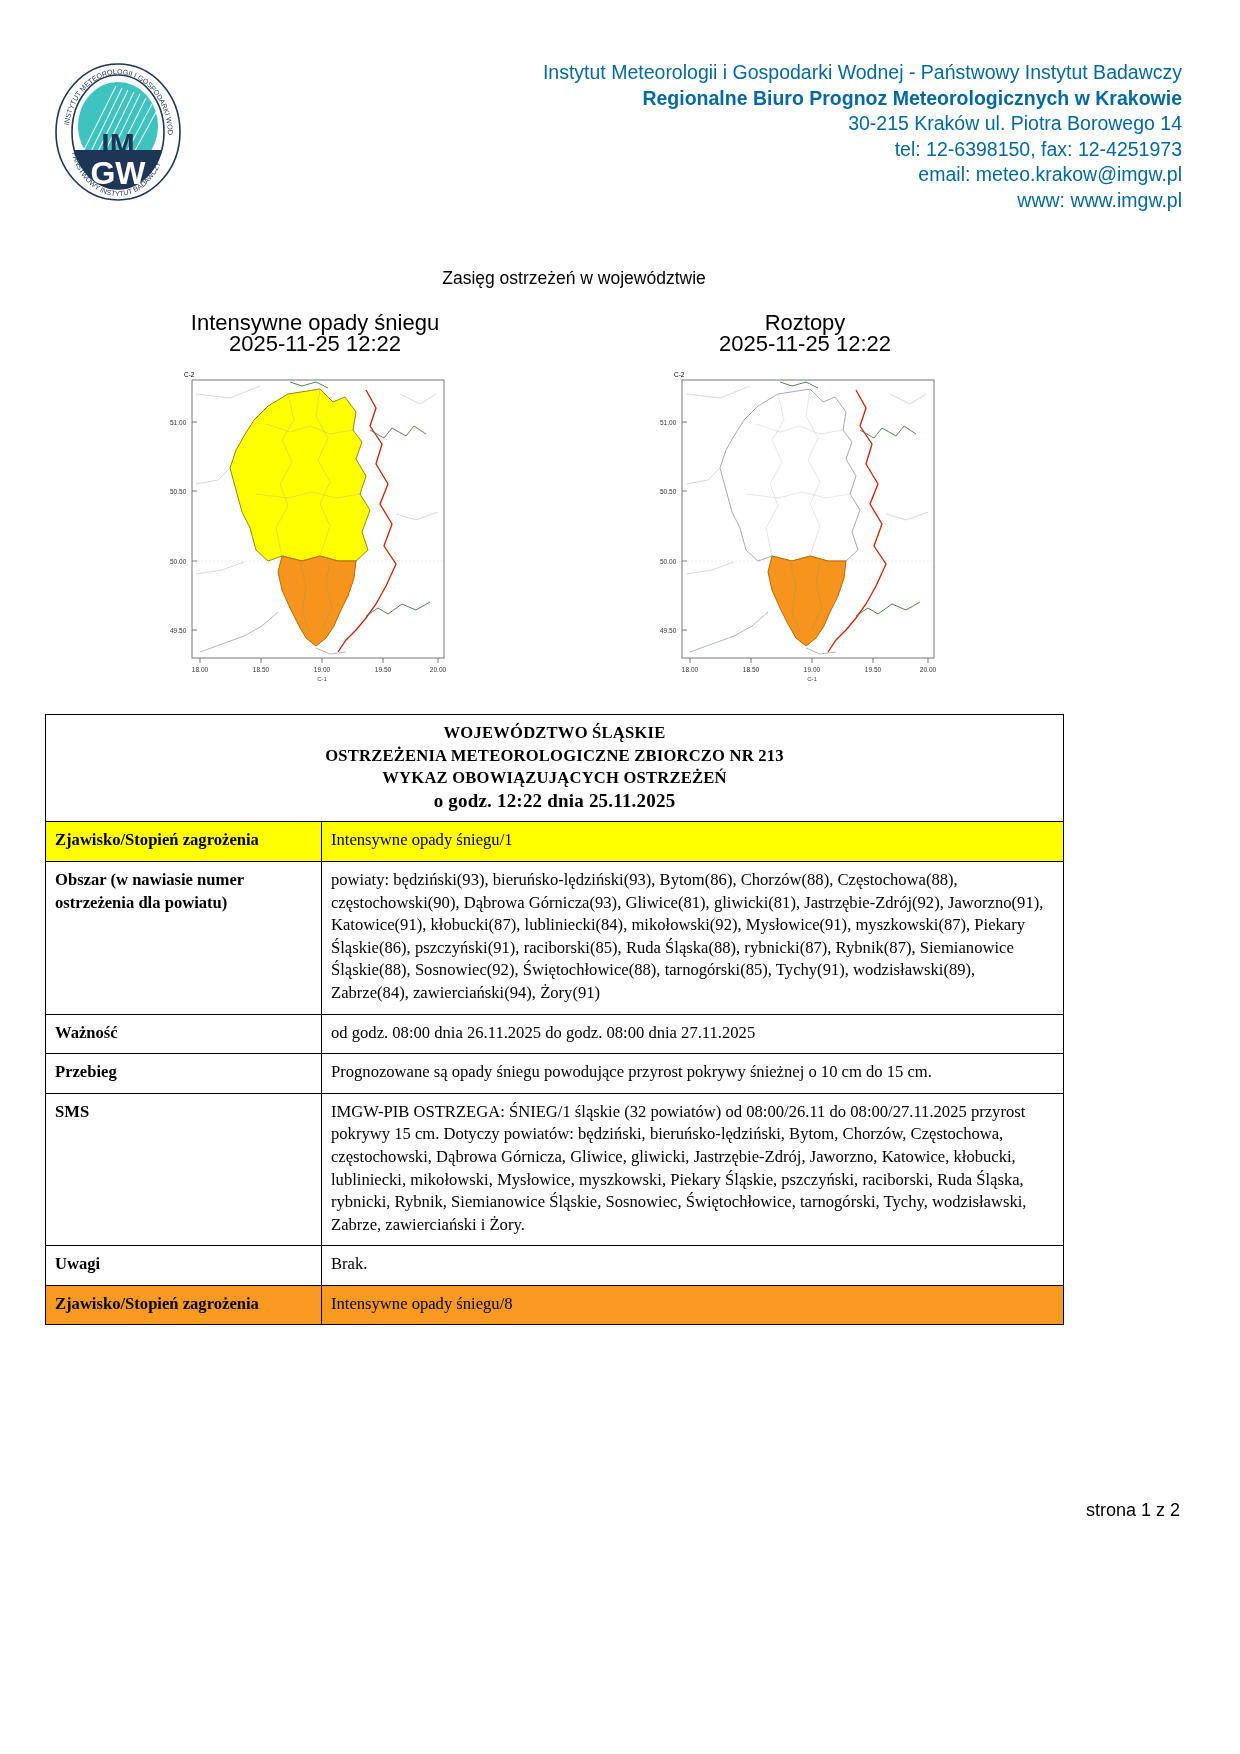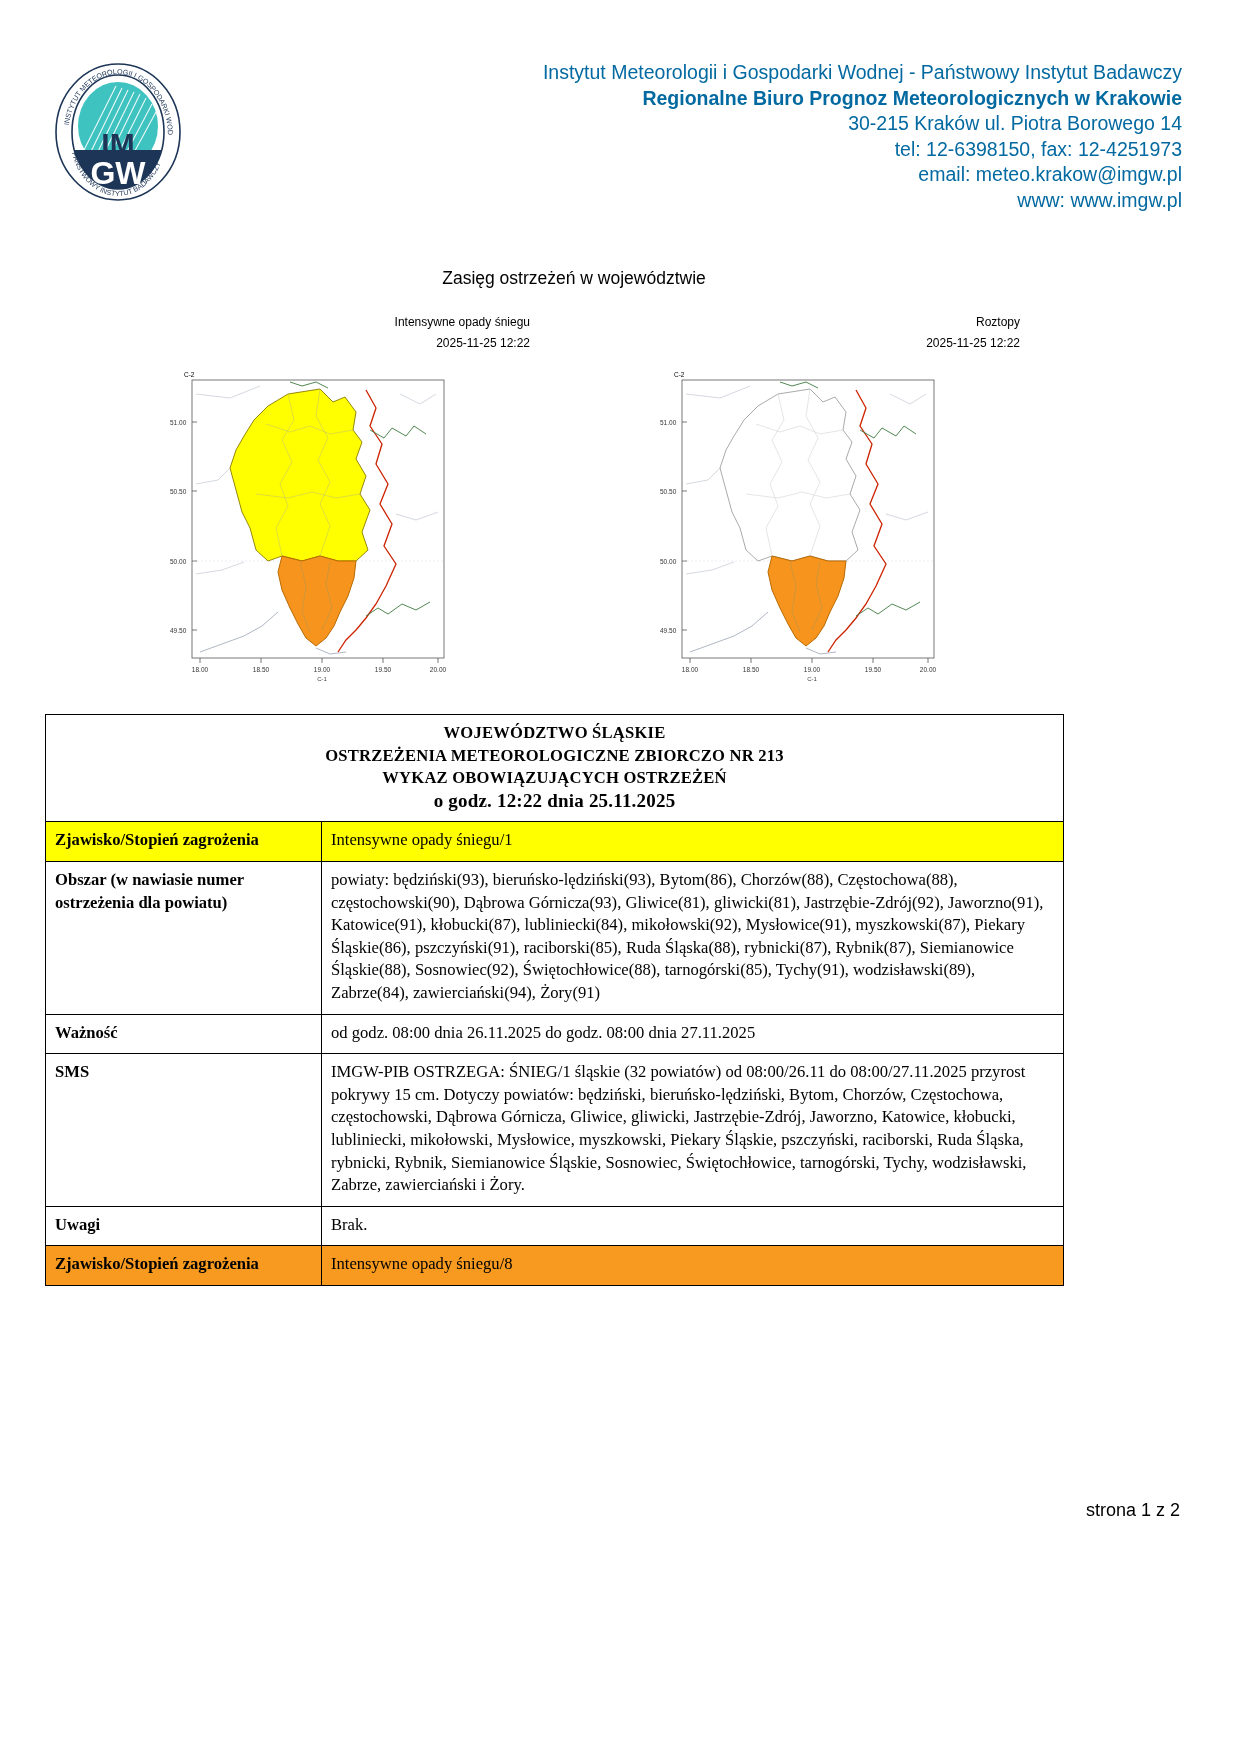--- a/index.html
+++ b/index.html
@@ -33,23 +33,23 @@
     position:absolute; left:0; top:268px; width:1148px;
     text-align:center;
     font-family:"Liberation Sans", sans-serif;
     font-size:17.5px;
     color:#000;
   }
   .map-block{ position:absolute; top:312px; width:430px; }
   .map-block.left{ left:100px; }
   .map-block.right{ left:590px; }
   .map-title{
-    text-align:right;
+    text-align:center;
     font-family:"Liberation Sans", sans-serif;
-    font-size:12px;
+    font-size:22px;
     line-height:21px;
     color:#000;
   }
   .map-canvas{ margin:10px auto 0 auto; display:block; }
 
   
   .doc-table{
     position:absolute; left:45px; top:714px;
     width:1018px;
     border-collapse:collapse;
@@ -324,20 +324,24 @@
       <td class="lbl">Obszar (w nawiasie numer ostrzeżenia dla powiatu)</td>
       <td>powiaty: będziński(93), bieruńsko-lędziński(93), Bytom(86), Chorzów(88), Częstochowa(88), częstochowski(90), Dąbrowa Górnicza(93), Gliwice(81), gliwicki(81), Jastrzębie-Zdrój(92), Jaworzno(91), Katowice(91), kłobucki(87), lubliniecki(84), mikołowski(92), Mysłowice(91), myszkowski(87), Piekary Śląskie(86),  pszczyński(91), raciborski(85), Ruda Śląska(88), rybnicki(87), Rybnik(87), Siemianowice Śląskie(88),  Sosnowiec(92), Świętochłowice(88), tarnogórski(85), Tychy(91), wodzisławski(89), Zabrze(84), zawierciański(94), Żory(91)</td>
     </tr>
 
     <tr>
       <td class="lbl">Ważność</td>
       <td>od godz. 08:00 dnia 26.11.2025 do godz. 08:00 dnia 27.11.2025</td>
     </tr>
 
 
+    <tr>
+      <td class="lbl">Przebieg</td>
+      <td>Prognozowane są opady śniegu  powodujące przyrost pokrywy śnieżnej  o 10 cm do 15 cm.</td>
+    </tr>
 
     <tr>
       <td class="lbl">SMS</td>
       <td>IMGW-PIB OSTRZEGA: ŚNIEG/1  śląskie  (32 powiatów) od 08:00/26.11 do 08:00/27.11.2025 przyrost pokrywy 15 cm. Dotyczy powiatów: będziński, bieruńsko-lędziński, Bytom, Chorzów, Częstochowa, częstochowski, Dąbrowa Górnicza, Gliwice, gliwicki, Jastrzębie-Zdrój, Jaworzno, Katowice, kłobucki, lubliniecki, mikołowski, Mysłowice, myszkowski, Piekary Śląskie,  pszczyński, raciborski, Ruda Śląska,  rybnicki, Rybnik, Siemianowice Śląskie,  Sosnowiec, Świętochłowice,  tarnogórski, Tychy, wodzisławski, Zabrze, zawierciański i Żory.</td>
     </tr>
 
 
     <tr>
       <td class="lbl">Uwagi</td>
       <td>Brak.</td>

